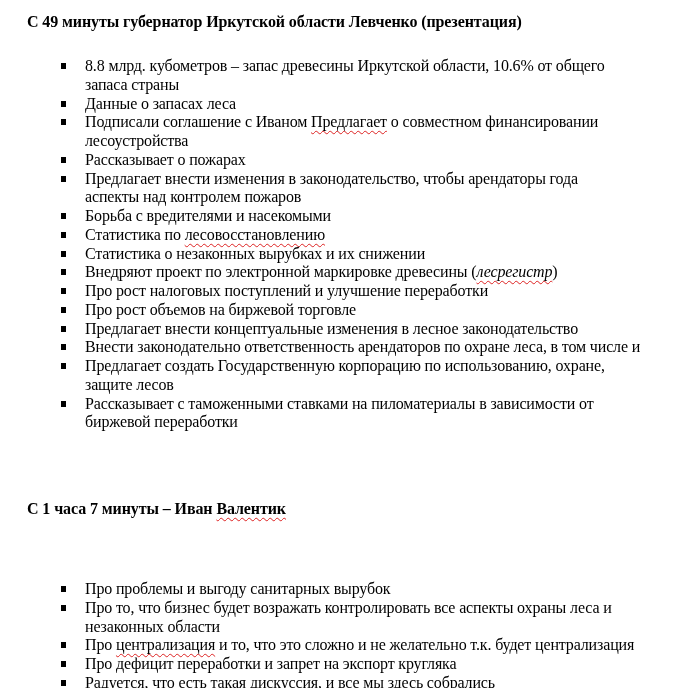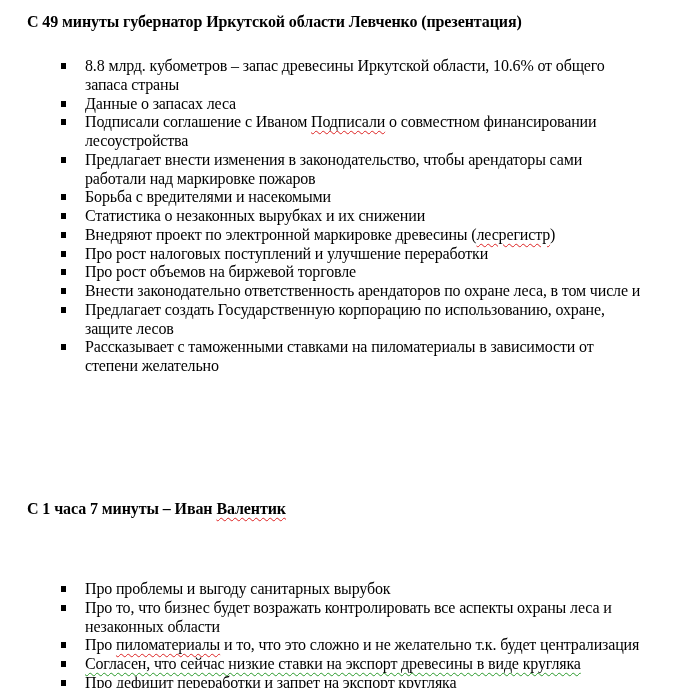--- a/index.html
+++ b/index.html
@@ -77,91 +77,99 @@
       <span class="bullet"></span>
       <span>8.8 млрд. кубометров – запас древесины Иркутской области, 10.6% от общего</span><br>
       <span>запаса страны</span>
     </li>
     <li class="item">
       <span class="bullet"></span>
       <span>Данные о запасах леса</span>
     </li>
     <li class="item">
       <span class="bullet"></span>
-      <span>Подписали соглашение с Иваном </span><span class="spell" style="text-decoration-color: rgb(221, 34, 34);">Подписали</span><span> о совместном финансировании</span><br>
+      <span>Подписали соглашение с Иваном </span><span class="spell" style="text-decoration-color: rgb(221, 34, 34);">Предлагает</span><span> о совместном финансировании</span><br>
       <span>лесоустройства</span>
     </li>
     <li class="item">
       <span class="bullet"></span>
-      <span>Предлагает внести изменения в законодательство, чтобы арендаторы сами</span><br>
-      <span>работали над маркировке пожаров</span>
+      <span>Рассказывает о пожарах</span>
+    </li>
+    <li class="item">
+      <span class="bullet"></span>
+      <span>Предлагает внести изменения в законодательство, чтобы арендаторы года</span><br>
+      <span>аспекты над контролем пожаров</span>
     </li>
     <li class="item">
       <span class="bullet"></span>
       <span>Борьба с вредителями и насекомыми</span>
     </li>
     <li class="item">
       <span class="bullet"></span>
+      <span>Статистика по </span><span class="spell" style="text-decoration-color: rgb(221, 34, 34);">лесовосстановлению</span><span></span>
+    </li>
+    <li class="item">
+      <span class="bullet"></span>
       <span>Статистика о незаконных вырубках и их снижении</span>
     </li>
     <li class="item">
       <span class="bullet"></span>
-      <span>Внедряют проект по электронной маркировке древесины (</span><span class="spell" style="text-decoration-color: rgb(221, 34, 34);">лесрегистр</span><span>)</span>
+      <span>Внедряют проект по электронной маркировке древесины (</span><span class="spell" style="text-decoration-color: rgb(221, 34, 34); font-style: italic;">лесрегистр</span><span>)</span>
     </li>
     <li class="item">
       <span class="bullet"></span>
       <span>Про рост налоговых поступлений и улучшение переработки</span>
     </li>
     <li class="item">
       <span class="bullet"></span>
       <span>Про рост объемов на биржевой торговле</span>
     </li>
     <li class="item">
       <span class="bullet"></span>
+      <span>Предлагает внести концептуальные изменения в лесное законодательство</span>
     </li>
     <li class="item">
       <span class="bullet"></span>
       <span>Внести законодательно ответственность арендаторов по охране леса, в том числе и</span><br>
     </li>
     <li class="item">
       <span class="bullet"></span>
       <span>Предлагает создать Государственную корпорацию по использованию, охране,</span><br>
       <span>защите лесов</span>
     </li>
     <li class="item">
       <span class="bullet"></span>
     </li>
     <li class="item">
       <span class="bullet"></span>
       <span>Рассказывает с таможенными ставками на пиломатериалы в зависимости от</span><br>
-      <span>степени желательно</span>
+      <span>биржевой переработки</span>
     </li>
   </ul>
 
   <div class="heading" style="top:499px;">
     <span>С 1 часа 7 минуты – Иван </span><span class="spell" style="text-decoration-color: rgb(221, 34, 34); text-align: center;">Валентик</span>
   </div>
 
   <ul class="list" style="top:538px;margin-top:42px;">
     <li class="item">
       <span class="bullet"></span>
       <span>Про проблемы и выгоду санитарных вырубок</span>
     </li>
     <li class="item">
       <span class="bullet"></span>
       <span>Про то, что бизнес будет возражать контролировать все аспекты охраны леса и</span><br>
       <span>незаконных области</span>
     </li>
     <li class="item" style="white-space:nowrap;">
       <span class="bullet"></span>
-      <span>Про </span><span class="spell" style="text-decoration-color: rgb(221, 34, 34);">пиломатериалы</span><span> и то, что это сложно и не желательно т.к. будет централизация</span>
+      <span>Про </span><span class="spell" style="text-decoration-color: rgb(221, 34, 34);">централизация</span><span> и то, что это сложно и не желательно т.к. будет централизация</span>
     </li>
     <li class="item">
       <span class="bullet"></span>
-      <span class="grammar" style="text-decoration-color: rgb(42, 154, 42);">Согласен, что сейчас низкие ставки на экспорт древесины в виде кругляка</span>
     </li>
     <li class="item">
       <span class="bullet"></span>
       <span>Про дефицит переработки и запрет на экспорт кругляка</span>
     </li>
     <li class="item">
       <span class="bullet"></span>
       <span>Радуется, что есть такая дискуссия, и все мы здесь собрались</span>
     </li>
   </ul>

